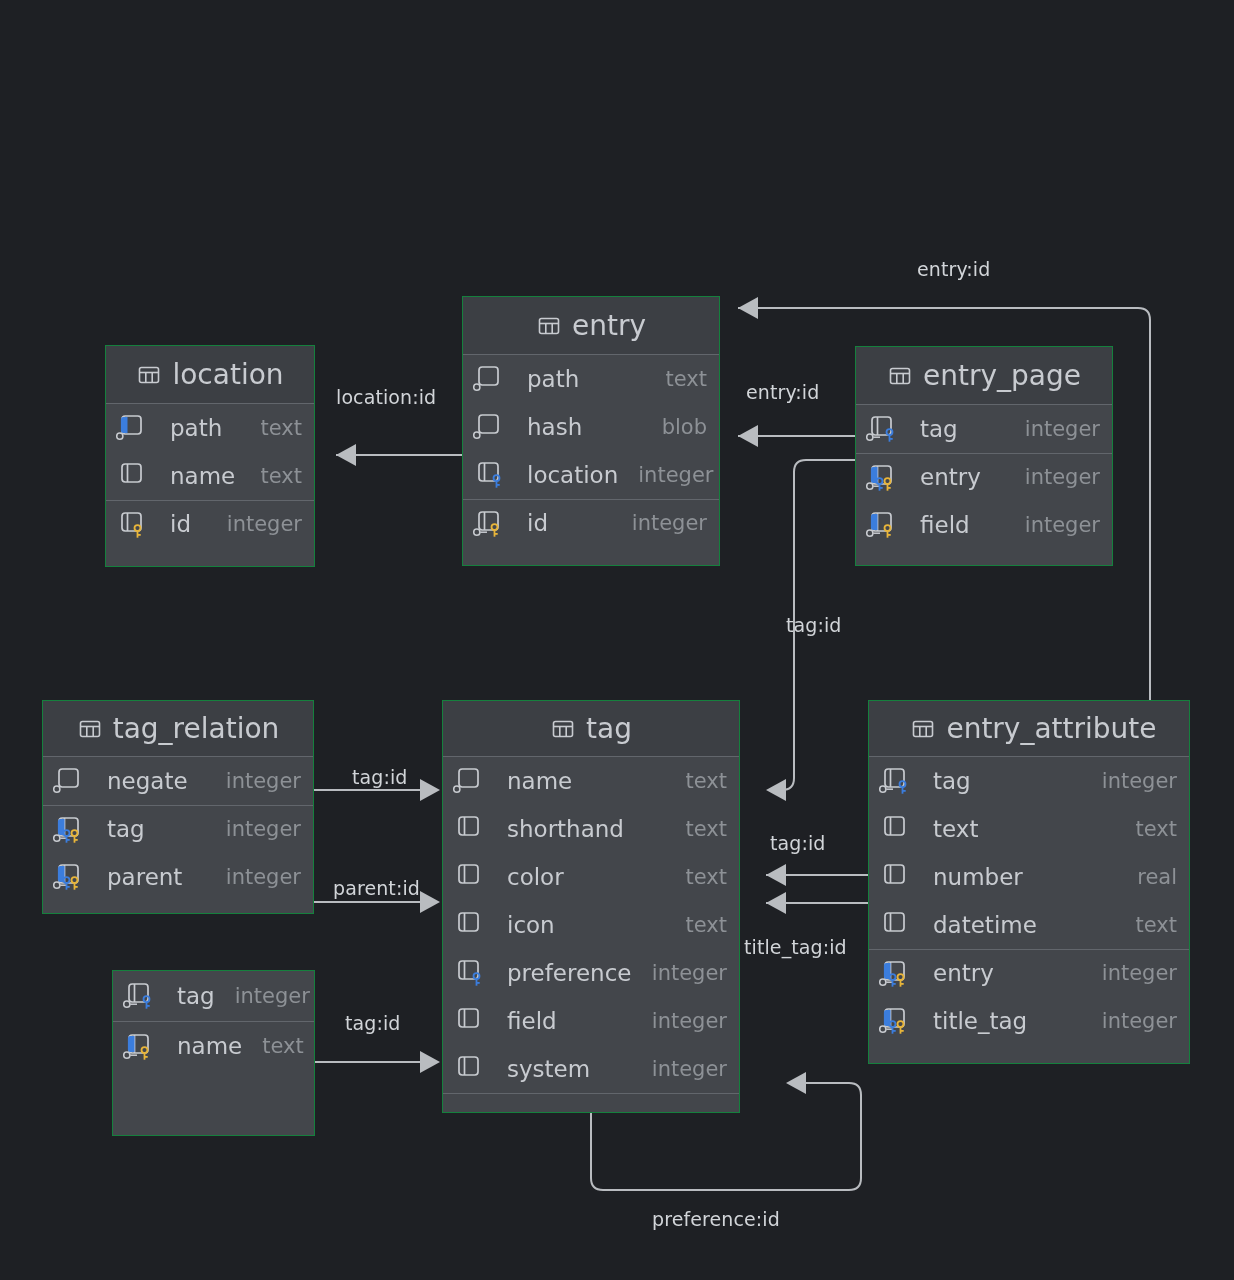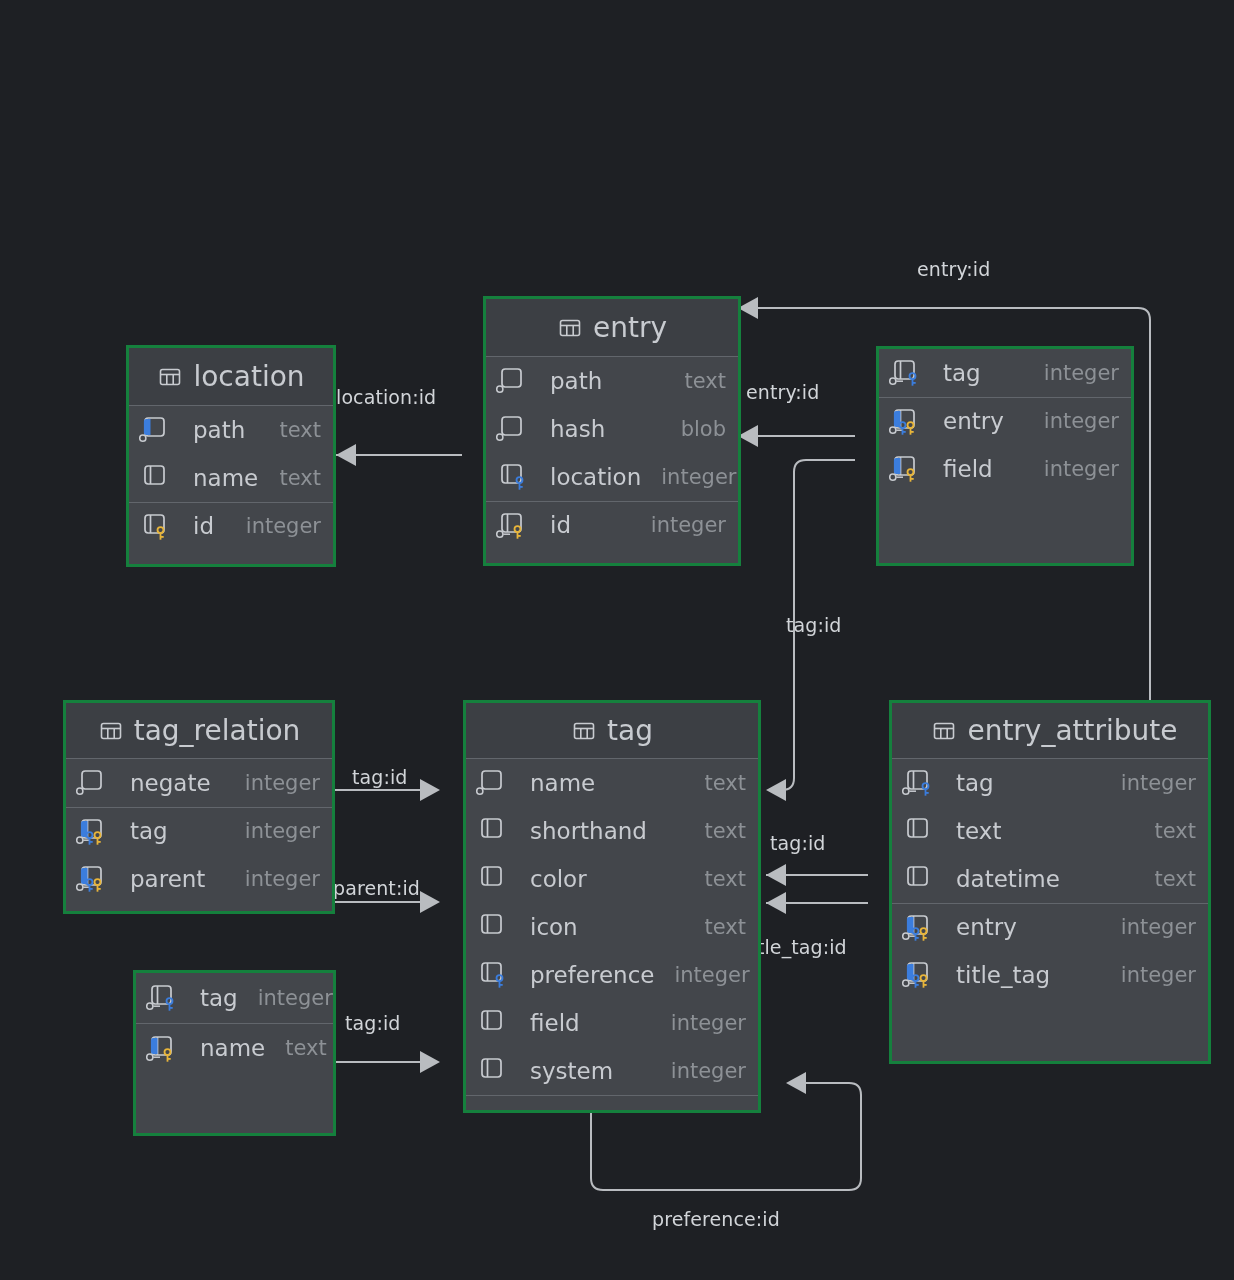--- a/index.html
+++ b/index.html
@@ -37,25 +37,24 @@
     position: absolute;
     color: #d2d5d9;
     font-size: 19px;
     white-space: nowrap;
     line-height: 1;
     letter-spacing: 0.1px;
   }
   
   .table-card {
     position: absolute;
-    border: 3px solid #15803d;
+    border: 1px solid #15803d;
     background: #43464b;
     box-sizing: border-box;
     overflow: hidden;
-    margin-left: 21px;
   }
   .tbl-header {
     background: #3c3f44;
     border-bottom: 1px solid #62666c;
     display: flex;
     align-items: center;
     justify-content: center;
     gap: 10px;
     box-sizing: border-box;
   }
@@ -251,20 +250,31 @@
                   <line x1="21.5" y1="24.9" x2="24.7" y2="24.9" stroke="#e8b53a" stroke-width="1.8"></line>
                 </g>
               </svg>
             </span>
             <span class="col-name">id</span>
             <span class="col-type">integer</span>
           </div>
         </div>
       </div>
       <div class="table-card" style="left: 855px; top: 346px; width: 258px; height: 220px;">
+        <div class="tbl-header" style="height: 58px;">
+          <span class="icon-wrap">
+            <svg width="26" height="26" viewBox="0 0 26 26">
+              <rect x="3.5" y="5.5" width="19" height="15" rx="2" fill="none" stroke="#c8cbd0" stroke-width="1.6"></rect>
+              <line x1="3.5" y1="10.5" x2="22.5" y2="10.5" stroke="#c8cbd0" stroke-width="1.6"></line>
+              <line x1="9.8" y1="10.5" x2="9.8" y2="20.5" stroke="#c8cbd0" stroke-width="1.6"></line>
+              <line x1="16.2" y1="10.5" x2="16.2" y2="20.5" stroke="#c8cbd0" stroke-width="1.6"></line>
+            </svg>
+          </span>
+          <span class="tbl-title">entry_page</span>
+        </div>
         <div class="tbl-body">
           <div class="col-row" style="height: 48px;">
             <span class="icon-wrap">
               <svg width="34" height="30" viewBox="0 0 34 30">
                 <rect x="6" y="3" width="19" height="18" rx="3.2" fill="none" stroke="#c8cbd0" stroke-width="1.7"></rect>
                 <line x1="11.5" y1="3" x2="11.5" y2="21" stroke="#c8cbd0" stroke-width="1.7"></line>
                 <circle cx="3.8" cy="23.2" r="3.1" fill="none" stroke="#c8cbd0" stroke-width="1.5"></circle>
                 <line x1="7.2" y1="23.2" x2="14" y2="23.2" stroke="#c8cbd0" stroke-width="1.5"></line>
                 <g>
                   <circle cx="23.5" cy="18.1" r="3" fill="none" stroke="#3b7ddd" stroke-width="1.8"></circle>
@@ -560,20 +570,30 @@
             <span class="col-name">text</span>
             <span class="col-type">text</span>
           </div>
           <div class="col-row" style="height: 48px;">
             <span class="icon-wrap">
               <svg width="34" height="30" viewBox="0 0 34 30">
                 <rect x="6" y="3" width="19" height="18" rx="3.2" fill="none" stroke="#c8cbd0" stroke-width="1.7"></rect>
                 <line x1="11.5" y1="3" x2="11.5" y2="21" stroke="#c8cbd0" stroke-width="1.7"></line>
               </svg>
             </span>
+            <span class="col-name">number</span>
+            <span class="col-type">real</span>
+          </div>
+          <div class="col-row" style="height: 48px;">
+            <span class="icon-wrap">
+              <svg width="34" height="30" viewBox="0 0 34 30">
+                <rect x="6" y="3" width="19" height="18" rx="3.2" fill="none" stroke="#c8cbd0" stroke-width="1.7"></rect>
+                <line x1="11.5" y1="3" x2="11.5" y2="21" stroke="#c8cbd0" stroke-width="1.7"></line>
+              </svg>
+            </span>
             <span class="col-name">datetime</span>
             <span class="col-type">text</span>
           </div>
           <div class="col-row sep-top" style="height: 48px;">
             <span class="icon-wrap">
               <svg width="34" height="30" viewBox="0 0 34 30">
                 <rect x="6" y="3" width="19" height="18" rx="3.2" fill="none" stroke="#c8cbd0" stroke-width="1.7"></rect>
                 <line x1="11.5" y1="3" x2="11.5" y2="21" stroke="#c8cbd0" stroke-width="1.7"></line>
                 <path d="M 7.3 3.9 h 4.2 v 16.2 h -4.2 a 2.4 2.4 0 0 1 -2.4 -2.4 v -11.4 a 2.4 2.4 0 0 1 2.4 -2.4 z" fill="#3b7ddd"></path>
                 <circle cx="3.8" cy="23.2" r="3.1" fill="none" stroke="#c8cbd0" stroke-width="1.5"></circle>

